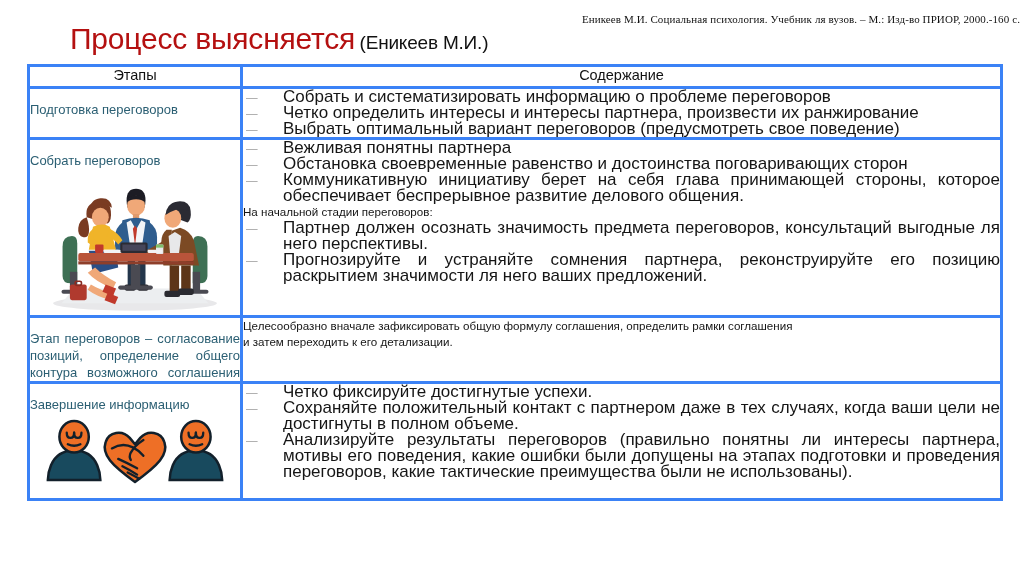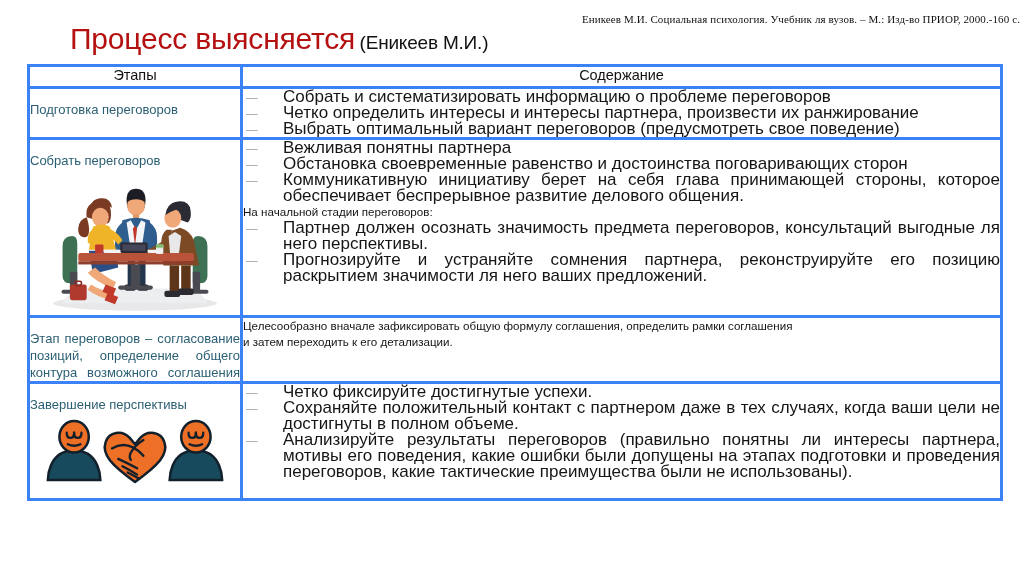--- a/index.html
+++ b/index.html
@@ -279,21 +279,21 @@
         <div class="stage-text">Этап переговоров – согласование позиций, определение общего контура возможного соглашения</div>
       </td>
       <td class="body-cell">
         <p class="para left">Целесообразно вначале зафиксировать общую формулу соглашения, определить рамки соглашения</p>
         <p class="para left">и затем переходить к его детализации.</p>
       </td>
     </tr>
 
     <tr>
       <td class="stage-cell">
-        <div class="stage-text plain">Завершение перспективы</div>
+        <div class="stage-text plain">Завершение информацию</div>
 
         <svg class="illus-hands" viewBox="0 0 200 72" aria-hidden="true">
 
           <g>
             <path d="M42 30 q-16 0 -22 14 q-3 7 -3 14 l50 0 q0 -7 -3 -14 q-6 -14 -22 -14 z" fill="#184a5e" stroke="#12202b" stroke-width="2.4"></path>
             <ellipse cx="42" cy="17" rx="14" ry="15" fill="#ee6f26" stroke="#12202b" stroke-width="2.4"></ellipse>
             <path d="M35 13 q0 5 3.5 5 q3.5 0 3.5 -5" fill="none" stroke="#12202b" stroke-width="2.2" stroke-linecap="round"></path>
             <path d="M49 13 q0 5 -3.5 5 q-3.5 0 -3.5 -5" fill="none" stroke="#12202b" stroke-width="2.2" stroke-linecap="round"></path>
             <path d="M36 24 q6 3 12 0" fill="none" stroke="#12202b" stroke-width="2.2" stroke-linecap="round"></path>
           </g>

